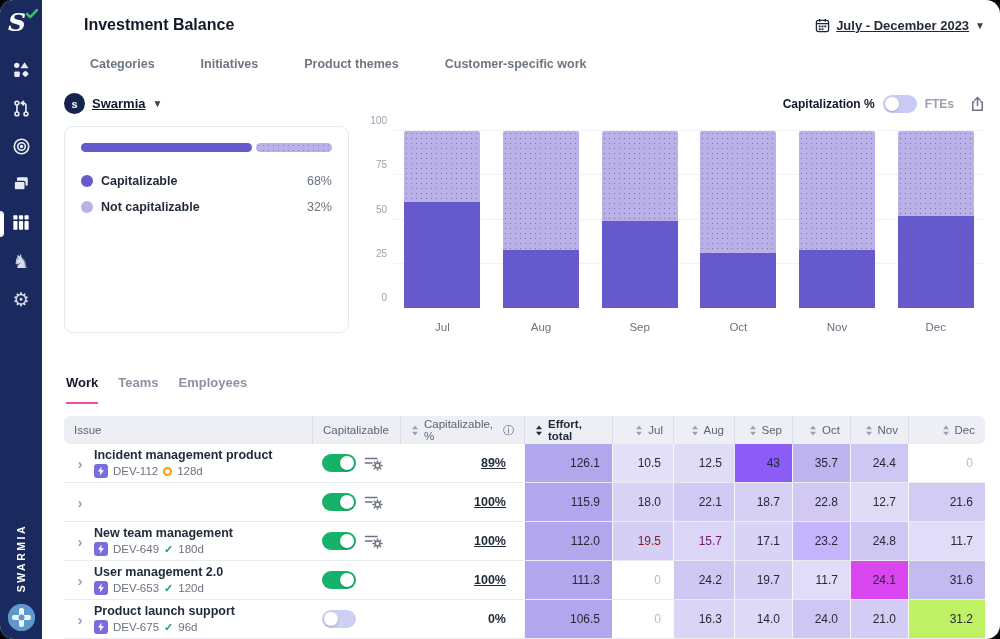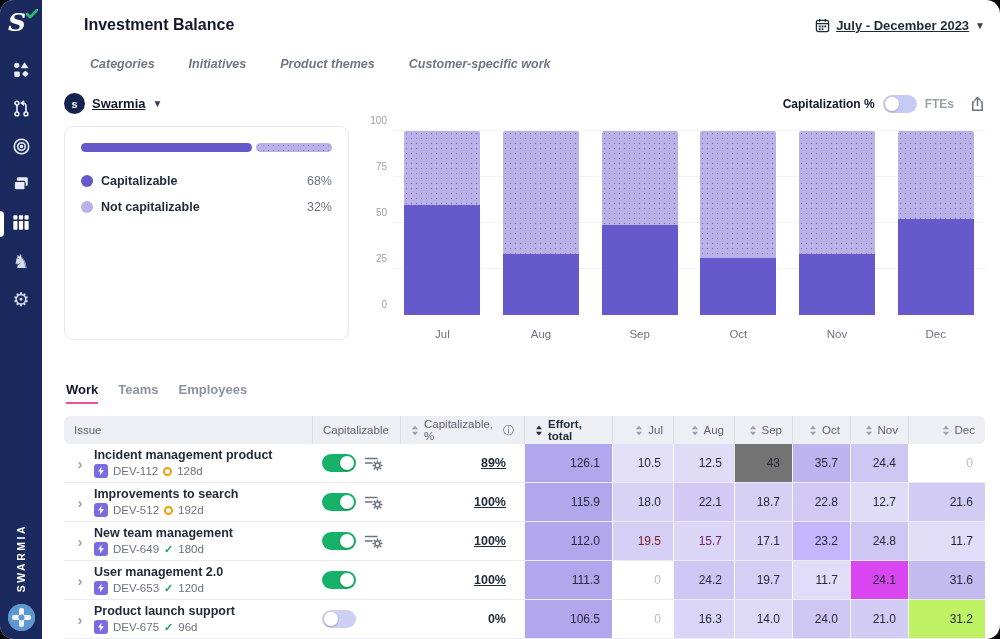--- a/index.html
+++ b/index.html
@@ -20,21 +20,21 @@
   .side-avatar { width:27px; height:27px; border-radius:50%; background:#5f97cf; overflow:hidden; flex:none; cursor:pointer; }
 
   
   .main { flex:1; display:flex; flex-direction:column; padding:0 15px 0 22px; min-width:0; }
   .topbar { display:flex; justify-content:space-between; align-items:center; margin-top:16px; padding-left:20px; }
   .page-title { font-size:16px; font-weight:700; color:#111827; }
   .daterange { display:flex; align-items:center; gap:6px; cursor:pointer; }
   .daterange .dr-label { font-size:13px; font-weight:600; color:#1f2937; text-decoration:underline; }
   .chev { color:#374151; font-size:10px; }
 
-  .tabs { display:flex; gap:4px; margin-top:16px; padding-left:11px;font-style:italic; }
+  .tabs { display:flex; gap:16px; margin-top:16px; padding-left:11px; }
   .tab { font-size:12.5px; font-weight:600; color:#6e7683; padding:7px 15px; border-radius:999px; cursor:pointer; white-space:nowrap; }
   .tab.active { background:#7c63e0; color:#fff; }
 
   .subhead { display:flex; justify-content:space-between; align-items:center; margin-top:15px; }
   .team { display:flex; align-items:center; gap:7px; cursor:pointer; }
   .team-avatar { width:21px; height:21px; border-radius:50%; background:#15234f; color:#fff; font-size:11px; font-weight:700; display:flex; align-items:center; justify-content:center; }
   .team-label { font-size:13px; font-weight:700; color:#111827; text-decoration:underline; }
   .view-switch { display:flex; align-items:center; gap:8px; }
   .vs-left { font-size:12px; font-weight:700; color:#111827; }
   .vs-right { font-size:12px; font-weight:600; color:#9aa1ad; }
@@ -61,21 +61,21 @@
   .bars { position:absolute; inset:0; display:flex; align-items:flex-end; }
   .bar-slot { flex:1; height:100%; display:flex; align-items:flex-end; justify-content:center; }
   .bar { width:77%; height:100%; display:flex; flex-direction:column; cursor:pointer; }
   .bar-top { background-color:#bab1e9; background-image:radial-gradient(#7d7699 0.8px, transparent 1px); background-size:5px 5px; border-radius:2px 2px 0 0; }
   .bar-bottom { background:#6659cb; flex:1; }
   .xlabels { position:absolute; left:24px; right:0; bottom:0; display:flex; }
   .xlabel { flex:1; text-align:center; font-size:11.5px; color:#6b7280; }
 
   
   .subtabs { display:flex; gap:20px; margin-top:17px; padding-left:2px; }
-  .subtab { font-size:13px; font-weight:600; color:#8b93a2; padding-bottom:5px; cursor:pointer;margin-top:25px; }
+  .subtab { font-size:13px; font-weight:600; color:#8b93a2; padding-bottom:12px; cursor:pointer;margin-top:25px; }
   .subtab.active { color:#111827; font-weight:700; border-bottom:2.5px solid #ed4f9d; }
 
   
   .table { margin-top:12px; }
   .grid-row { display:grid; grid-template-columns:248px 88px 124px 88px 61px 61px 58px 58px 58px 1fr; }
   .thead { background:#edeff4; border-radius:6px; height:28px; align-items:stretch; }
   .th { display:flex; align-items:center; font-size:11.5px; color:#5b6472; padding:0 10px; }
   .th + .th { border-left:1px solid #dadde6; }
   .th.right { justify-content:flex-end; }
   .th .sort { display:flex; flex-direction:column; margin-right:5px; line-height:0; }
@@ -429,41 +429,28 @@
                   <line x1="11" y1="12" x2="10.3" y2="12.7"></line>
                 </svg>
               </span>
     </div>
     <div class="pct-cell">
               <a>89%</a>
             </div>
     <div class="num-cell" style="background:#b2a6ec">126.1</div>
             <div class="num-cell" style="background:rgb(227,223,248);color:#242a38">10.5</div>
             <div class="num-cell" style="background:rgb(224,219,247);color:#242a38">12.5</div>
-            <div class="num-cell" style="background:#737373;color:#242a38">43</div>
+            <div class="num-cell" style="background:#8b5cf6;color:#242a38">43</div>
             <div class="num-cell" style="background:rgb(189,179,239);color:#242a38">35.7</div>
             <div class="num-cell" style="background:rgb(206,198,243);color:#242a38">24.4</div>
             <div class="num-cell" style="background:#ffffff;color:#b7bdc9">0</div>
           </div>
           <div class="grid-row trow">
     <div class="issue-cell">
       <span class="expander">›</span>
-      <div class="issue-info">
-        <span class="issue-title">Improvements to search</span>
-        <span class="issue-meta">
-          <span class="key-badge">
-                    <svg width="8" height="10" viewBox="0 0 8 10">
-                      <path d="M4.6 0.5 L1 5.6 H3.4 L2.8 9.5 L7 4.2 H4.2 Z" fill="#fff"></path>
-                    </svg>
-                  </span>
-          <span>DEV-512</span>
-          <span class="ring"></span>
-          <span>192d</span>
-        </span>
-      </div>
     </div>
     <div class="toggle-cell">
       <span class="row-switch on">
                 <span class="knob"></span>
               </span>
       <span class="filtergear">
                 <svg width="19" height="15" viewBox="0 0 19 15" fill="none" stroke="#6b7280" stroke-width="1.5" stroke-linecap="round">
                   <line x1="1.5" y1="2.5" x2="13" y2="2.5"></line>
                   <line x1="1.5" y1="7" x2="8" y2="7"></line>
                   <circle cx="13.5" cy="9.5" r="2.4"></circle>

